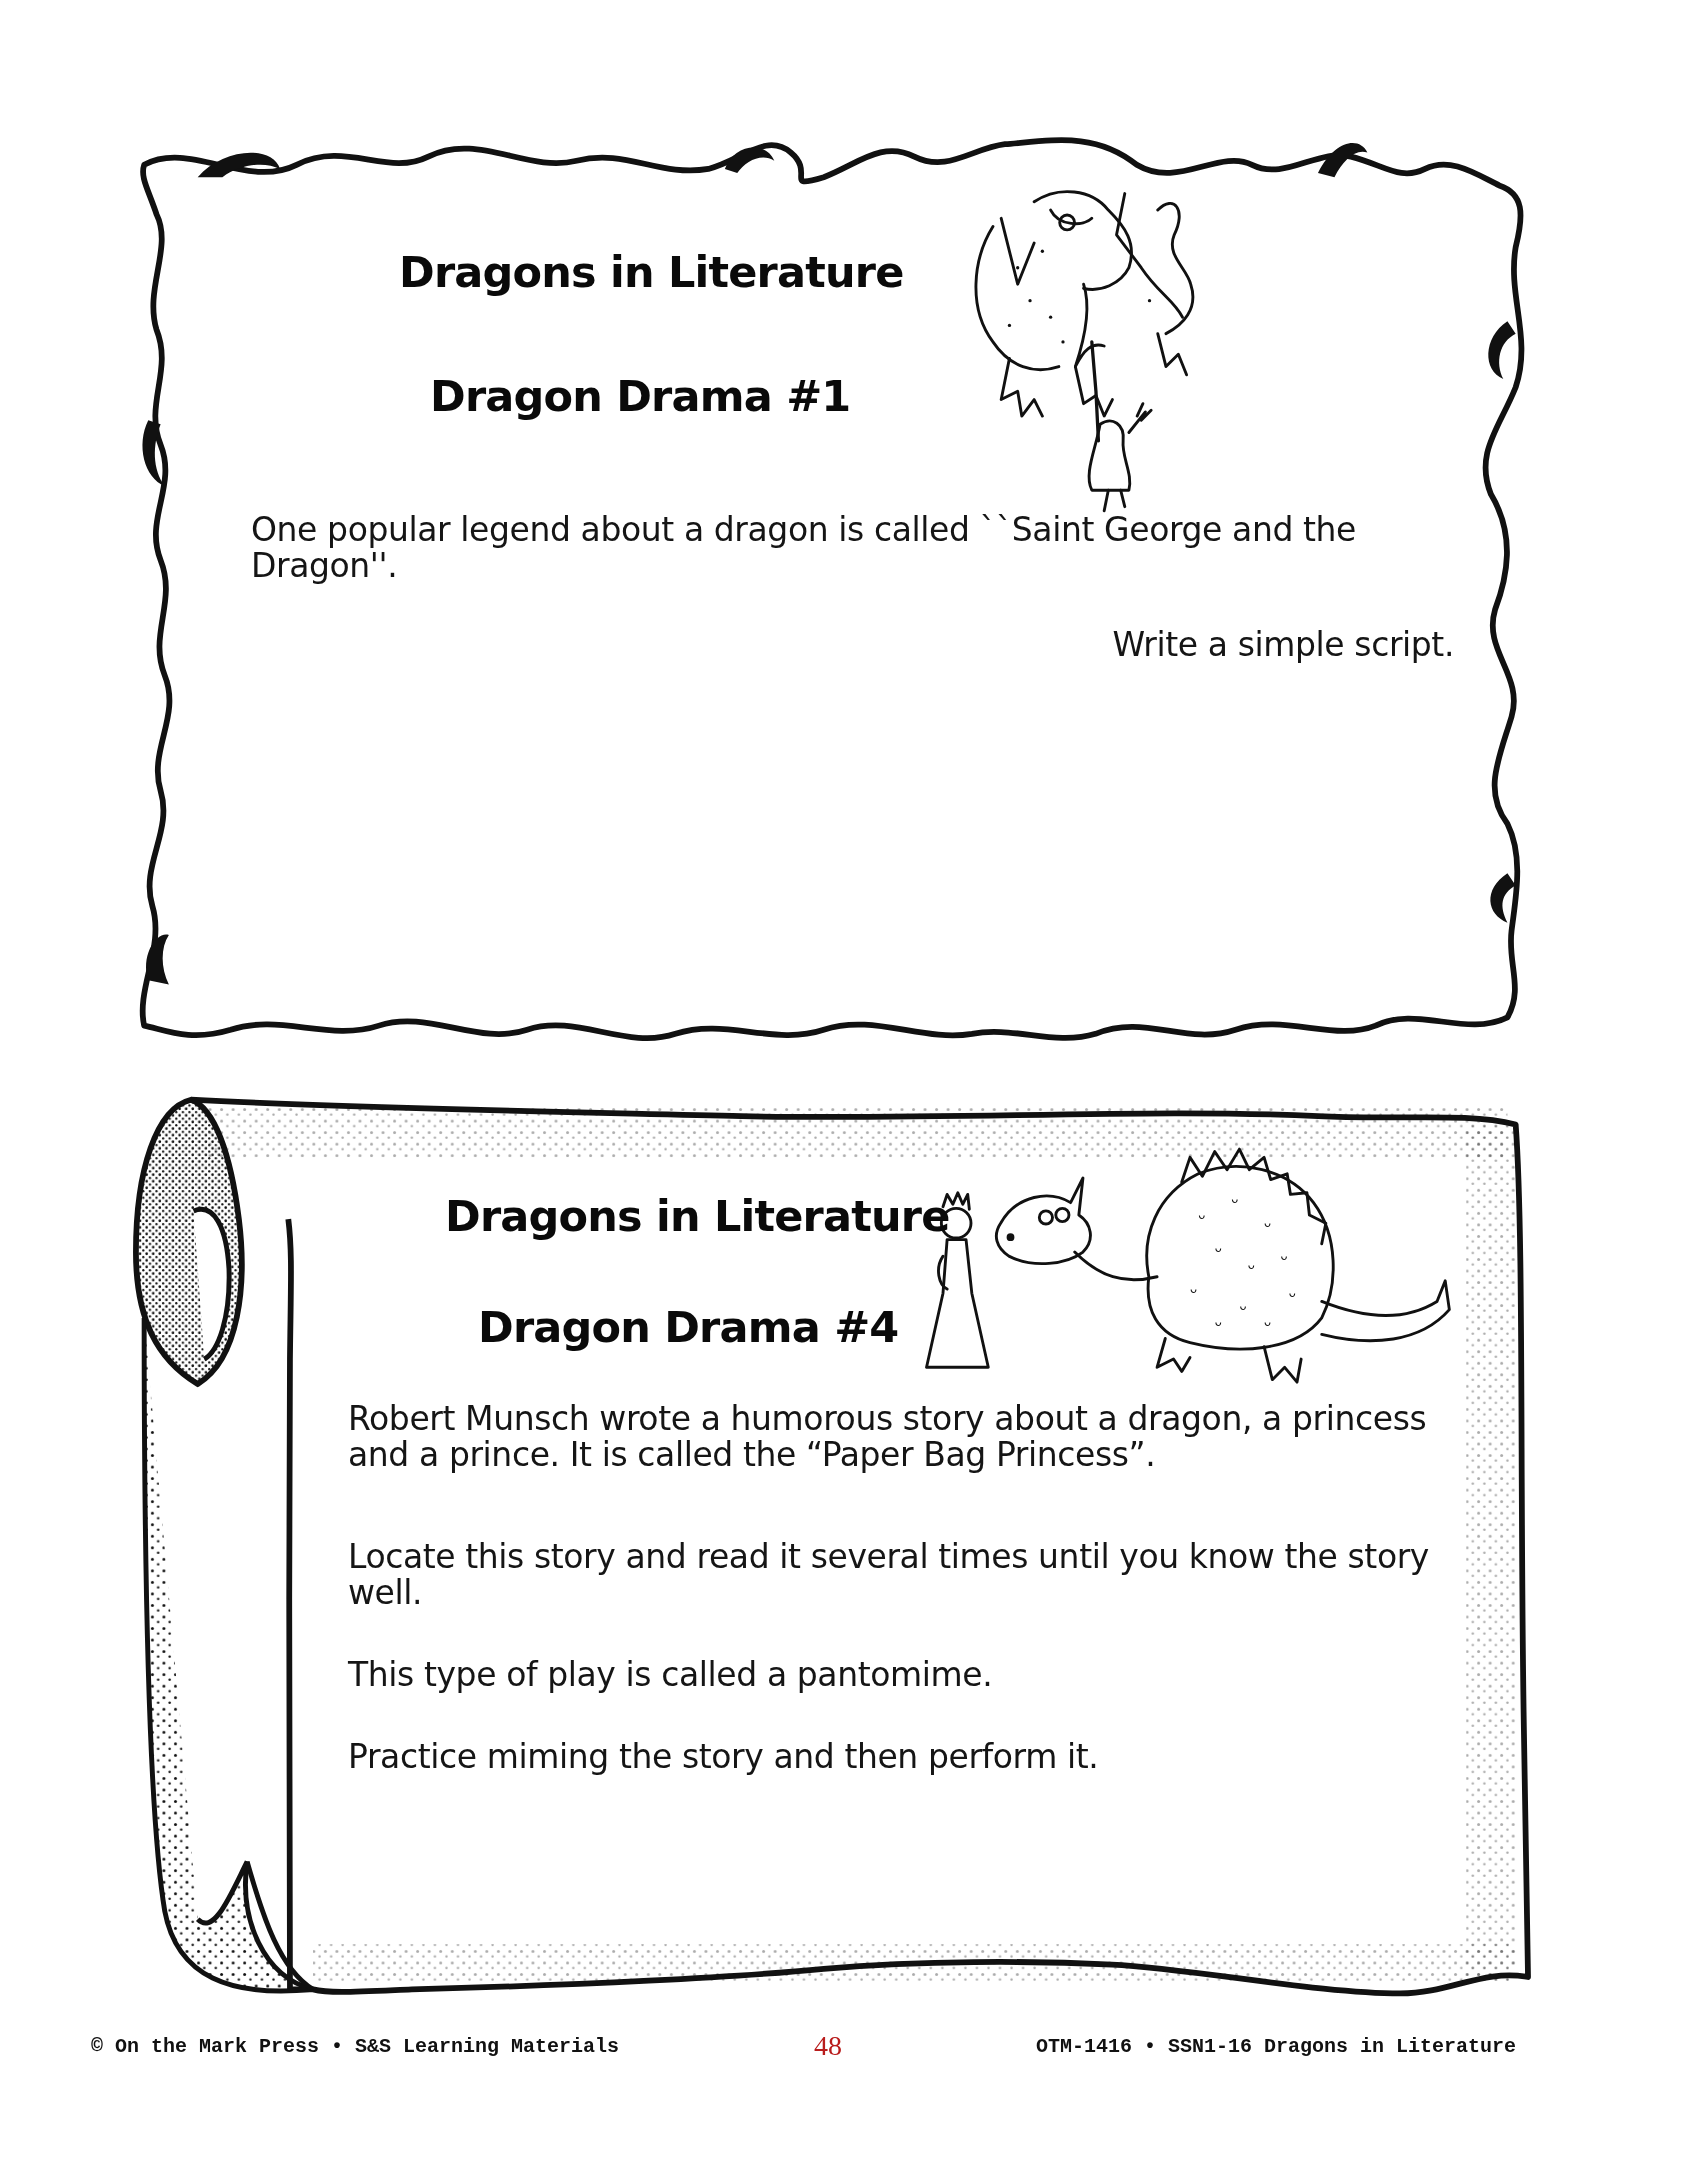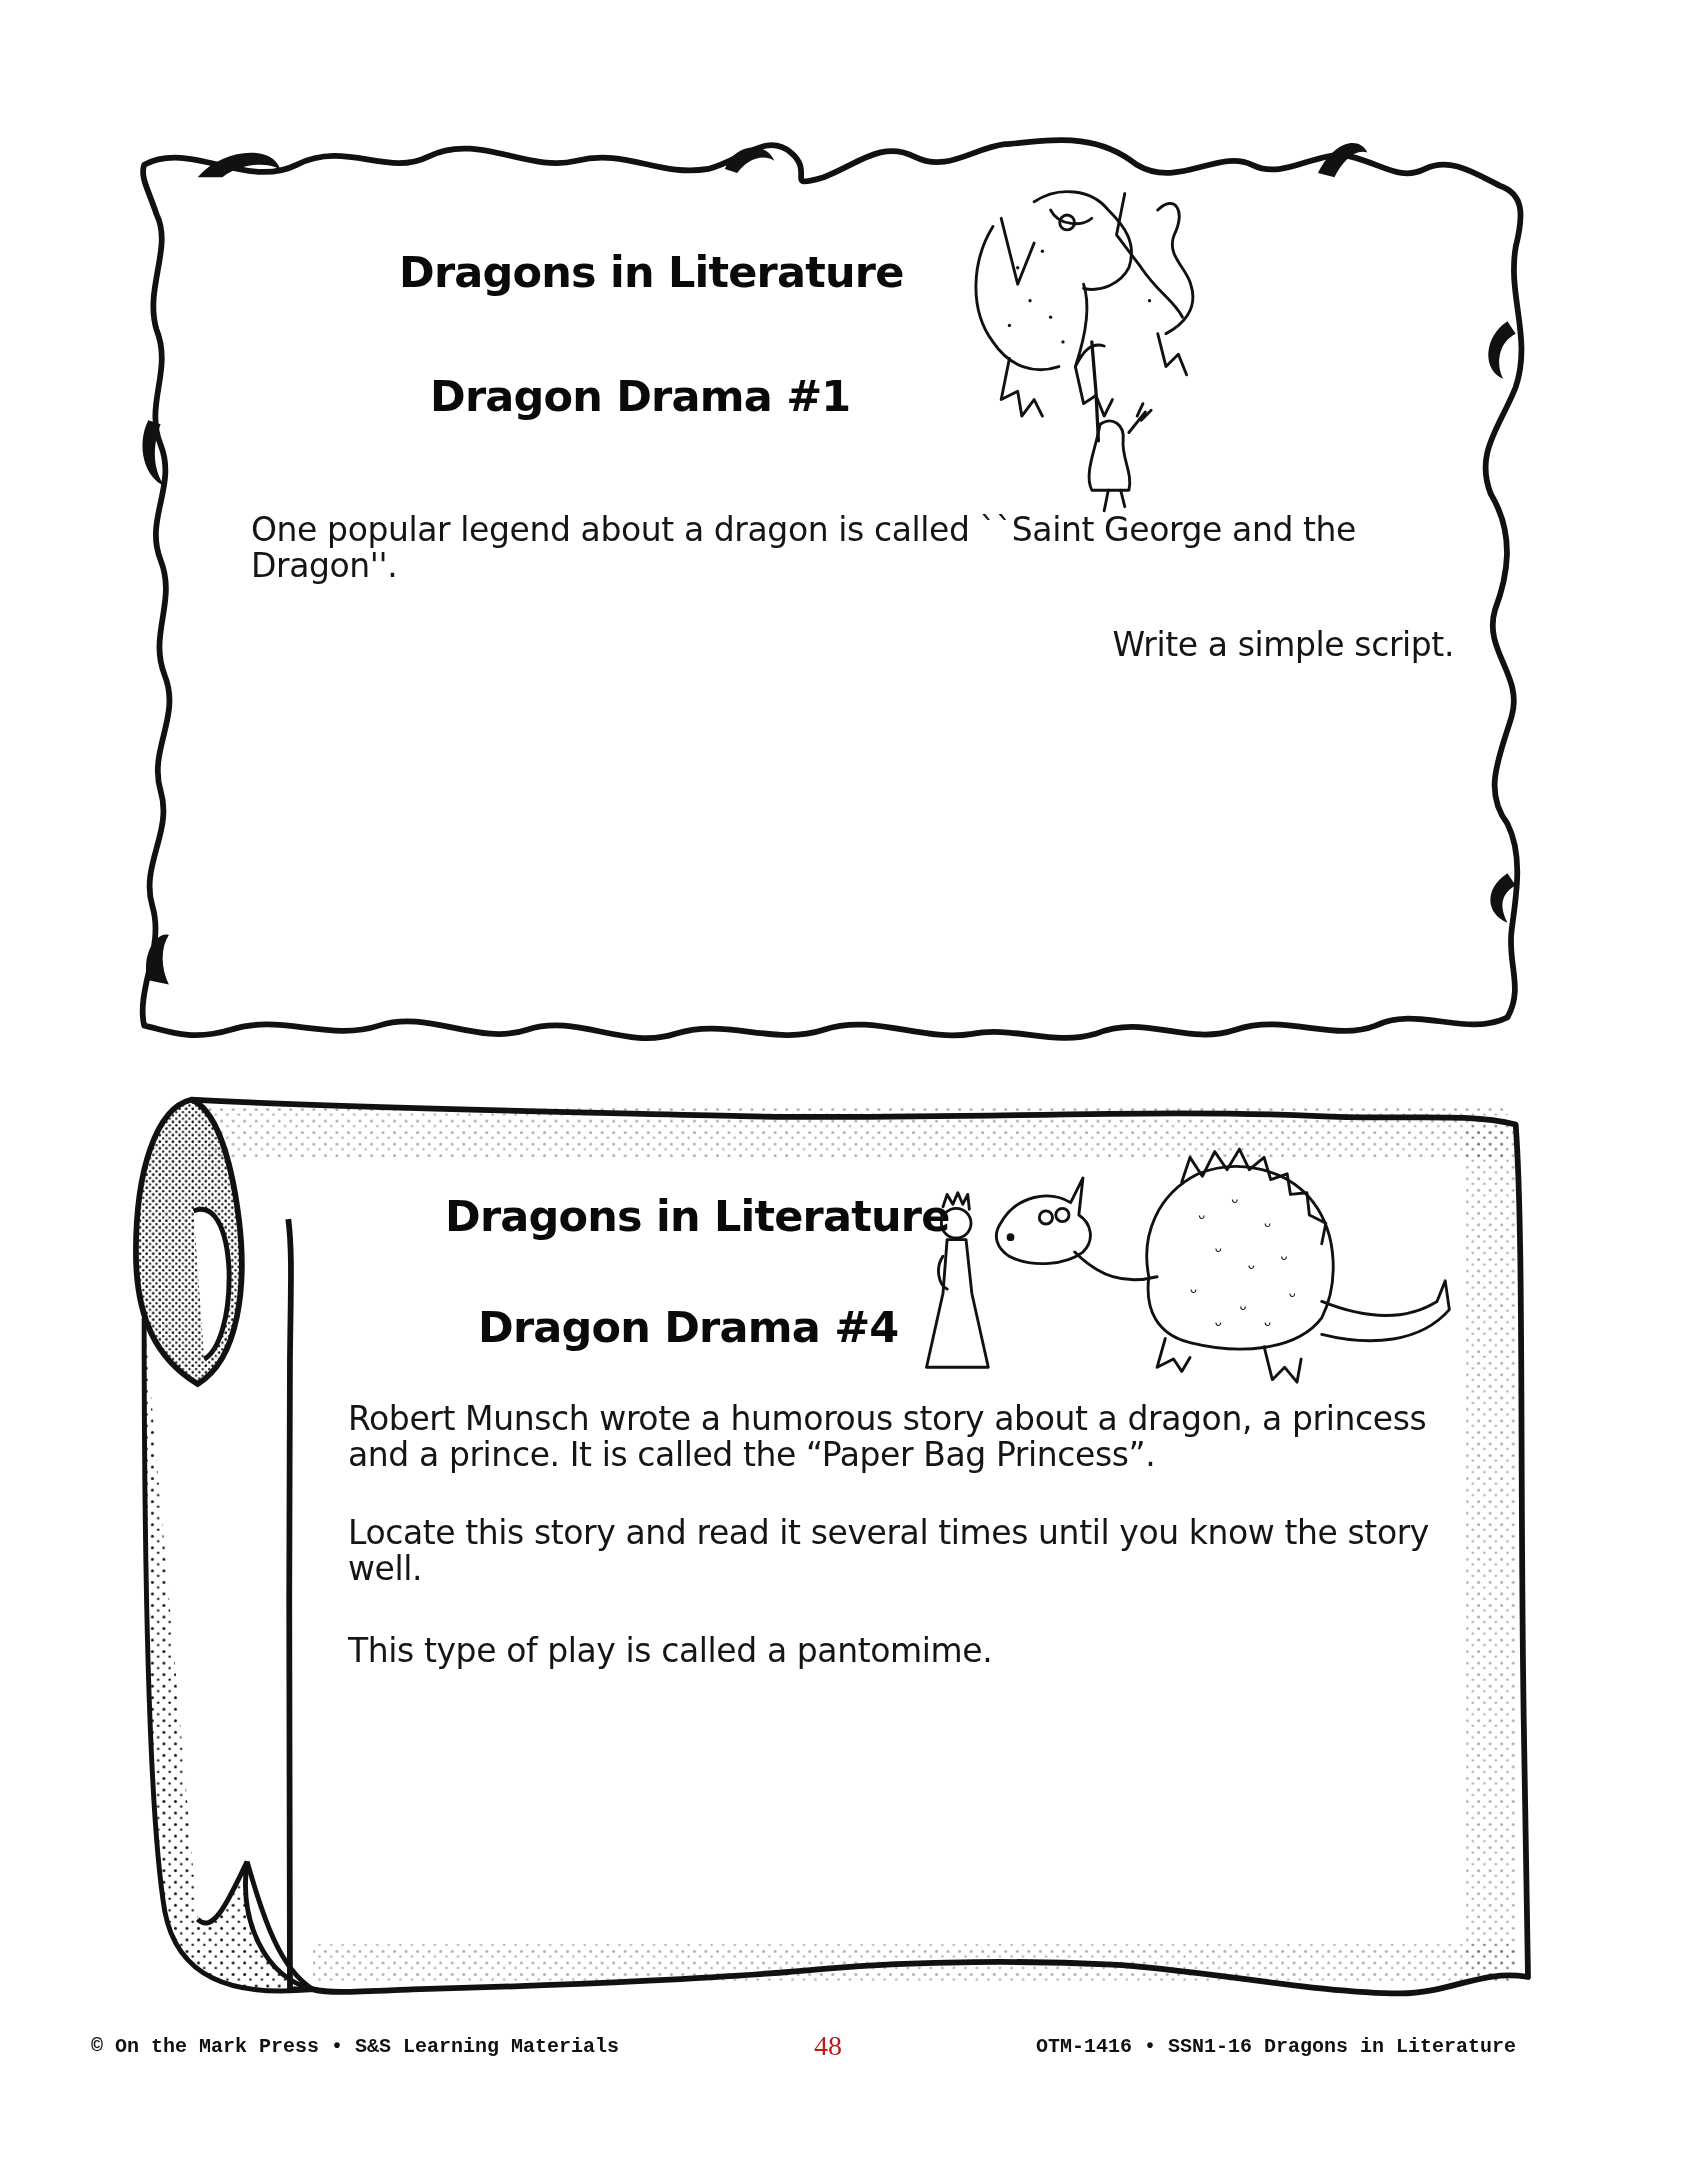--- a/index.html
+++ b/index.html
@@ -123,20 +123,21 @@
       <text x="430" y="220">ᴗ</text>
       <text x="370" y="220">ᴗ</text>
   </g>
 </svg>
 
 <div class="abs title" style="left:445px; top:1191px;">Dragons in Literature</div>
 <div class="abs title" style="left:478px; top:1302px;">Dragon Drama #4</div>
 
 <div class="abs" style="left:348px; top:1401px; width:1096px;">
   <div class="para">Robert Munsch wrote a humorous story about a dragon, a princess and a prince. It is called the “Paper Bag Princess”.</div>
-  <div class="para" style="margin-top:42px;">Locate this story and read it several times until you know the story well.</div>
+  <div class="para" style="margin-top:66px;">Locate this story and read it several times until you know the story well.</div>
   <div class="para" style="margin-top:46px;">This type of play is called a pantomime.</div>
+  <div class="para" style="margin-top:46px;">Practice miming the story and then perform it.</div>
 </div>
 
 <div class="abs footer" style="left:91px; top:2035px;">© On the Mark Press • S&amp;S Learning Materials</div>
 <div class="abs pagenum" style="left:814px; top:2030px;">48</div>
 <div class="abs footer" style="left:1036px; top:2035px;">OTM-1416 •  SSN1-16 Dragons in Literature</div>
 
 
 </body></html>

